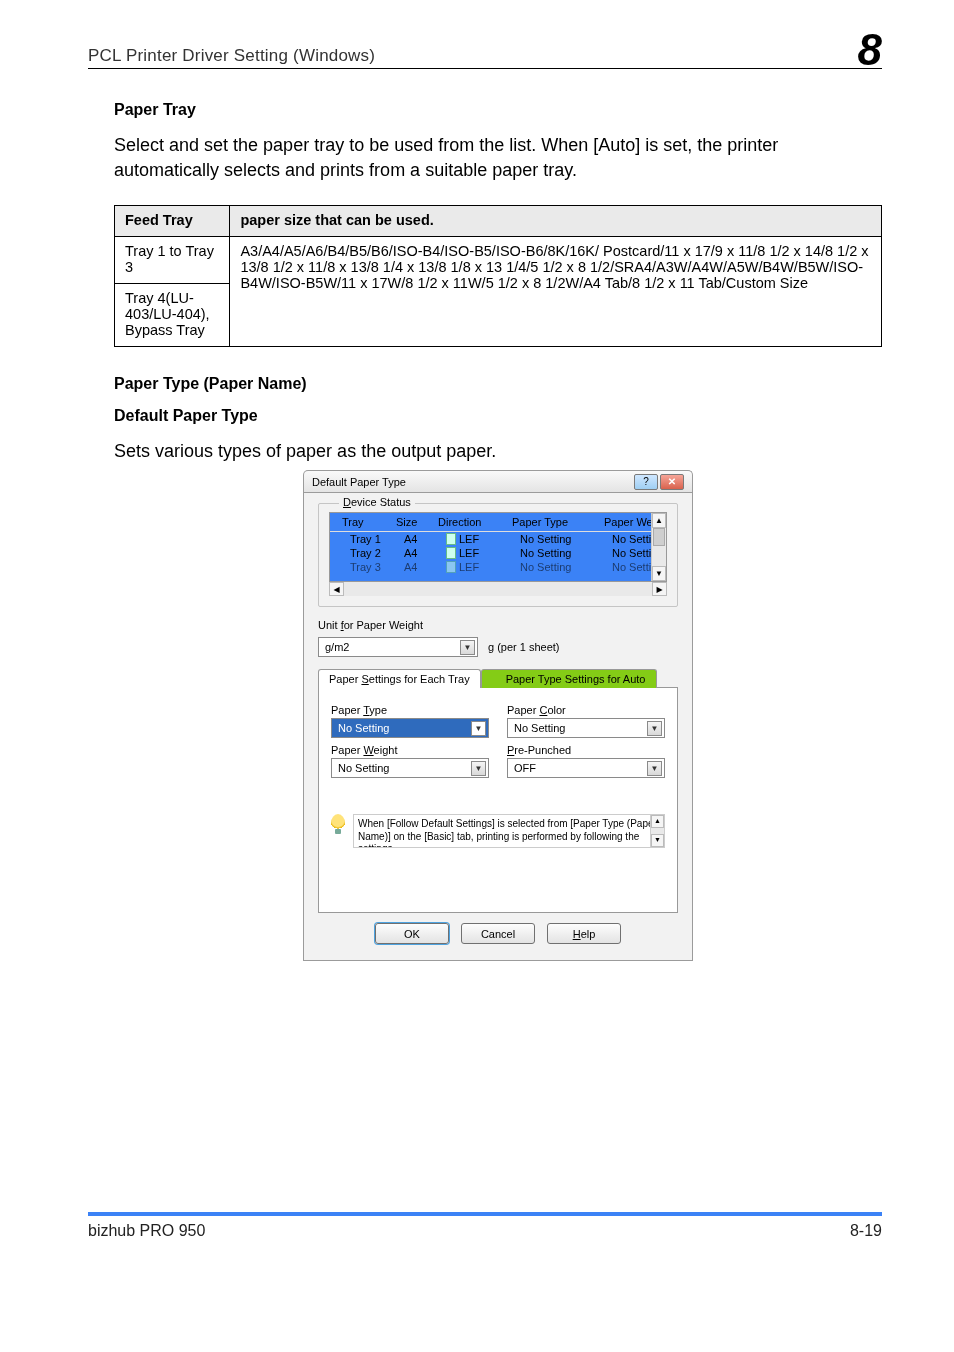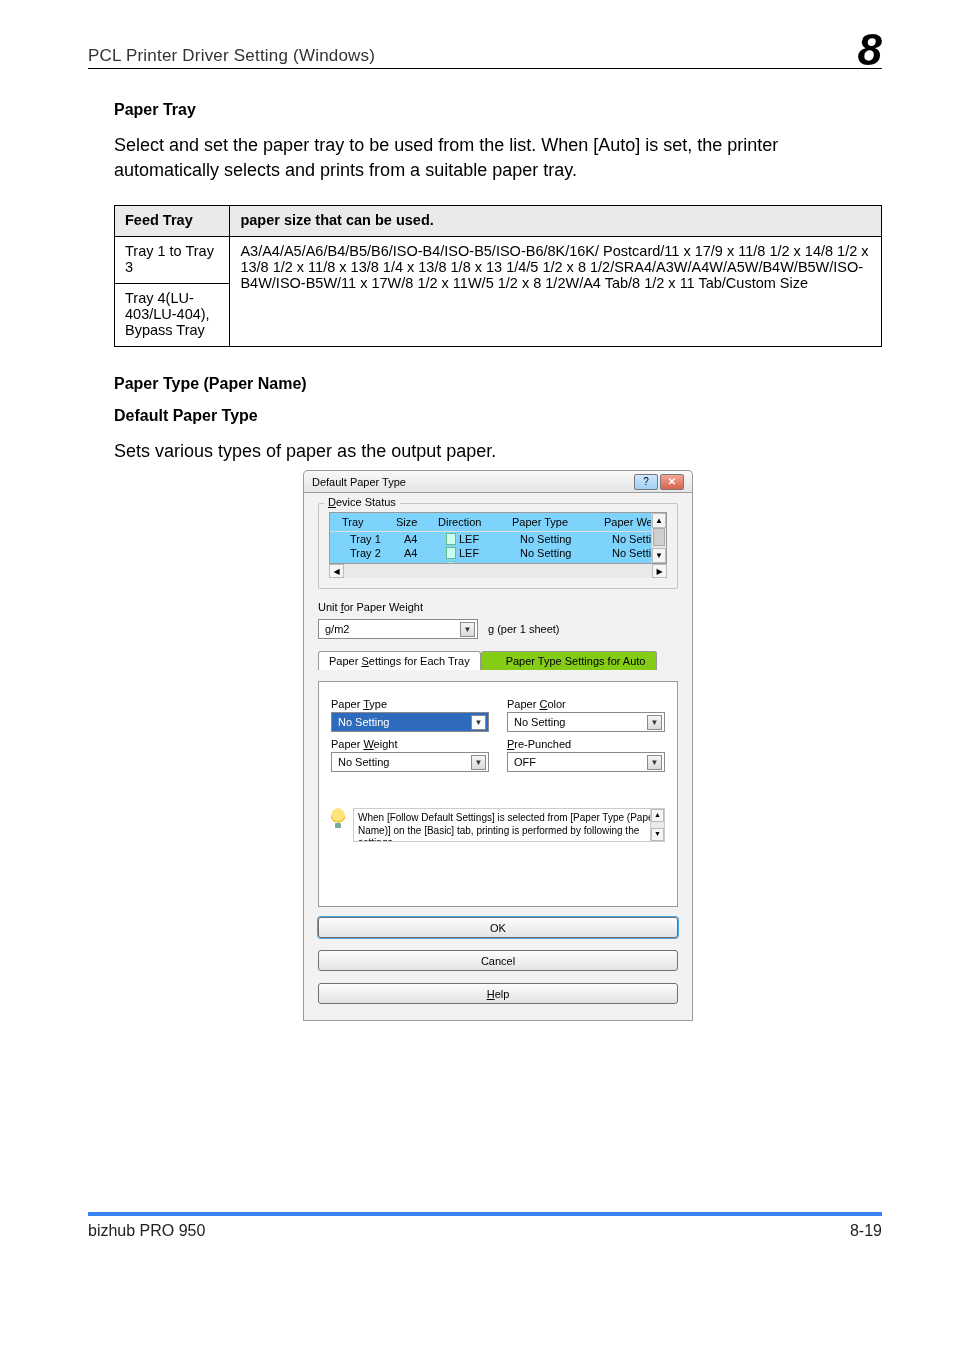--- a/index.html
+++ b/index.html
@@ -93,26 +93,26 @@
       font-size: 10px;
     }
     .q-btn { background: linear-gradient(#cfe7ff,#9fcff3); }
     .x-btn { background: linear-gradient(#f6a598,#d9624d); color:#fff; font-weight:bold; }
     .dlg-body {
       border: 1px solid #9b9b9b;
       background: #f2f2f2;
       padding: 10px 14px 12px 14px;
     }
     .group { border: 1px solid #c5c5c5; border-radius: 2px; padding: 8px 10px 10px 10px; position:relative; margin-bottom:12px; background:#f2f2f2;}
-    .group-title { position:absolute; top:-8px; left:5px; background:#f2f2f2; padding:0 4px; font-size:11px;text-align:center;}
+    .group-title { position:absolute; top:-8px; left:20px; background:#f2f2f2; padding:0 4px; font-size:11px;text-align:center;}
     .status-table {
-      background: #7dd3fc;
+      background: #3b82f6;
       border: 1px solid #999;
       width: 100%;
-      height: 52px;
+      height: 70px;
       overflow: hidden;
       position: relative;
     }
     .st-headers, .st-row {
       display: grid;
       grid-template-columns: 54px 42px 74px 92px 72px;
       font-size: 11px;
     }
     .st-headers { border-bottom: 1px solid #ddd; padding: 3px 6px 3px 12px;}
     .st-row { padding: 1px 6px 1px 20px; }
@@ -142,21 +142,21 @@
       display:flex; align-items:center; justify-content:space-between;
       background:#fff; border:1px solid #8a8a8a; height:20px;
       padding:0 2px 0 6px; font-size:11px; width:160px;gap:36px;
     }
     .dd.sel {
       background:#2f6bbd; color:#fff;
     }
     .dd .arrow { width:15px; height:15px; background:linear-gradient(#f5f5f5,#d9d9d9); border:1px solid #8a8a8a; display:flex; align-items:center; justify-content:center; font-size:8px; color:#333;}
     .dd.sel .arrow { background:#fff; color:#333;}
     .unit-row { display:flex; align-items:center; gap:10px; margin:6px 0 12px 0;}
-    .tabs { display:flex; gap:0; margin-bottom:12px;}
+    .tabs { display:flex; gap:0; margin-bottom:0;}
     .tab {
       border:1px solid #999; border-bottom:none;
       background:#fff; padding:3px 10px; font-size:11px; border-radius:3px 3px 0 0;
     }
     .tab.inactive { background:#84cc16;padding-left:24px;}
     .tab-panel {
       border:1px solid #999; background:#fff; padding:10px 12px 64px 12px;
       margin-top:-1px;
     }
     .two-col { display:grid; grid-template-columns: 1fr 1fr; gap:18px;}
@@ -169,21 +169,21 @@
       position:relative;
     }
     .bulb::after{content:""; position:absolute; bottom:-2px; left:4px; width:6px; height:5px; background:#7a9; border-radius:1px;}
     .hint-box {
       flex:1; background:#fff; border:1px solid #ccc; padding:3px 4px;
       font-size:10px; line-height:1.25; max-height:34px; overflow:hidden; position:relative;
     }
     .hint-scroll { position:absolute; right:0; top:0; bottom:0; width:14px; background:#e9e9e9; border-left:1px solid #ccc;}
     .hint-scroll .sa{height:13px;border:1px solid #bbb;background:#f5f5f5;display:flex;align-items:center;justify-content:center;font-size:7px;}
     .dlg-btns {
-      display:flex; justify-content:center; gap:12px; padding:10px 0 4px 0;flex-direction:column;
+      display:flex; justify-content:center; gap:12px; padding:10px 0 4px 0;
     }
     .btn {
       min-width:74px; height:21px;
       border:1px solid #707070; border-radius:3px;
       background:linear-gradient(#fdfdfd,#e3e3e3);
       font-size:11px; display:flex; align-items:center; justify-content:center;
     }
     .btn.default { box-shadow:0 0 0 1px #4ea3e0;}
     .underline-key { text-decoration: underline; }
     .footer {

